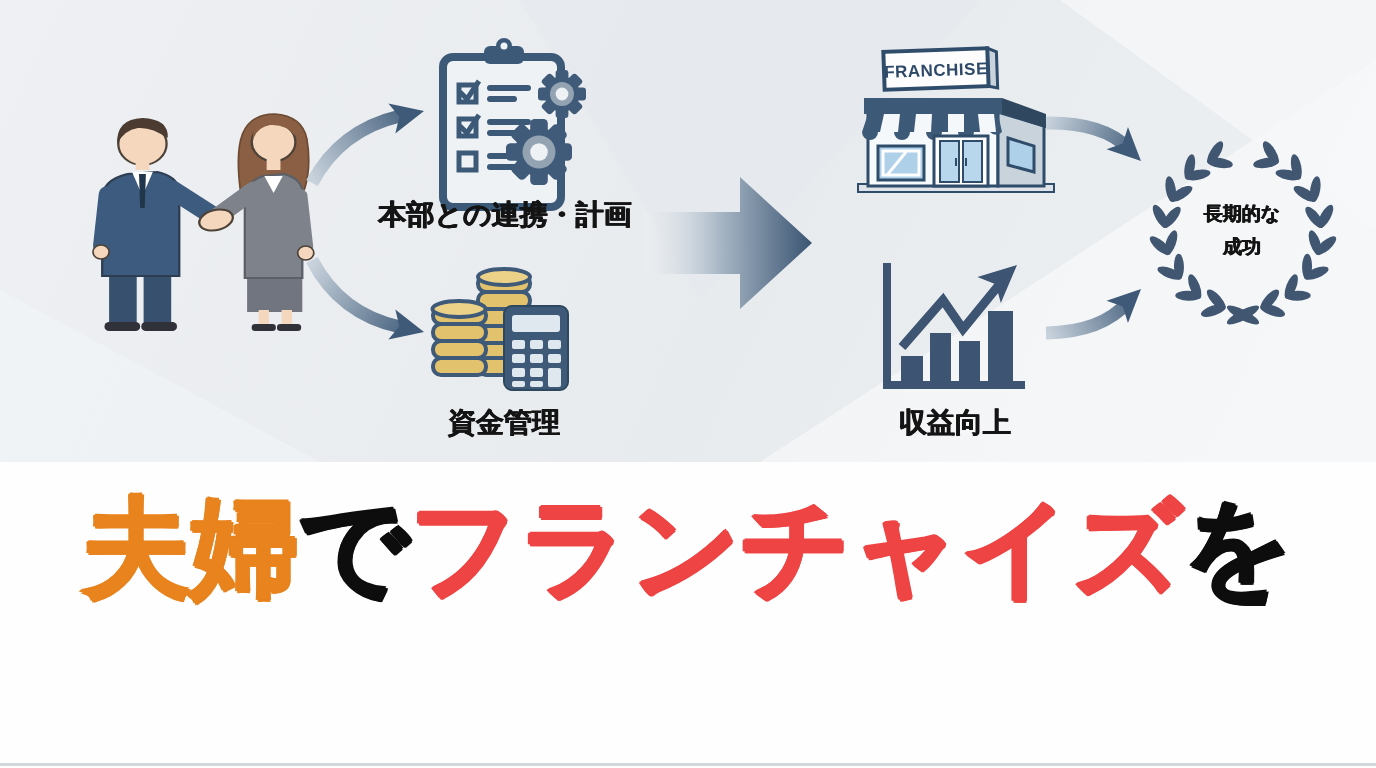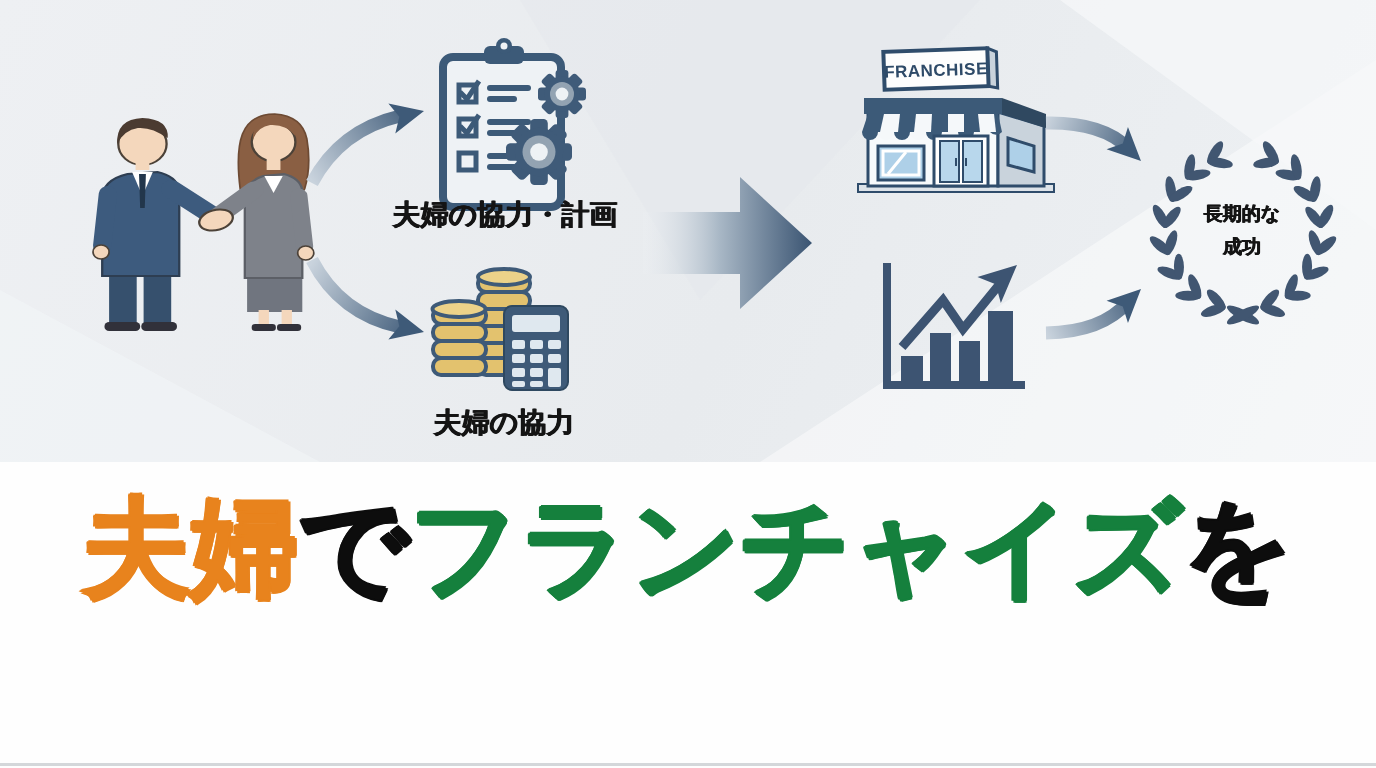--- a/index.html
+++ b/index.html
@@ -259,25 +259,26 @@
       <use href="#lp" transform="translate(177.7,93.2) rotate(-95)"></use>
       <use href="#lp" transform="translate(175.3,120.2) rotate(-75)"></use>
       <use href="#lp" transform="translate(163.9,144.7) rotate(-55)"></use>
       <use href="#lp" transform="translate(144.7,163.9) rotate(-35)"></use>
       <use href="#lp" transform="translate(120.2,175.3) rotate(-15)"></use>
       <ellipse cx="100" cy="183" rx="18" ry="5" transform="rotate(28 100 183)"></ellipse>
       <ellipse cx="100" cy="183" rx="18" ry="5" transform="rotate(-28 100 183)"></ellipse>
     </g>
   </svg>
 
-  <div class="flow-label" style="left:505px;top:196px">夫婦の協力・計画</div>
-  <div class="flow-label" style="left:504px;top:404px">夫婦の協力</div>
+  <div class="flow-label" style="left:505px;top:196px">本部との連携・計画</div>
+  <div class="flow-label" style="left:504px;top:404px">資金管理</div>
+  <div class="flow-label" style="left:955px;top:404px">収益向上</div>
   <div class="flow-label goal-label" style="left:1242px;top:201px">長期的な</div>
   <div class="flow-label goal-label" style="left:1242px;top:234px">成功</div>
 
   <div class="bottom-section"></div>
 
   <div class="title-line line1">
-    <span style="color: rgb(232, 131, 29);">夫婦</span><span style="color: rgb(13, 13, 13);">で</span><span style="color: #15803d;">フランチャイズ</span><span style="color: rgb(13, 13, 13);">を</span>
+    <span style="color: rgb(232, 131, 29);">夫婦</span><span style="color: rgb(13, 13, 13);">で</span><span style="color: #ef4444;">フランチャイズ</span><span style="color: rgb(13, 13, 13);">を</span>
   </div>
 
   <div class="bottom-edge-line"></div>
 </div>
 
 </body></html>

